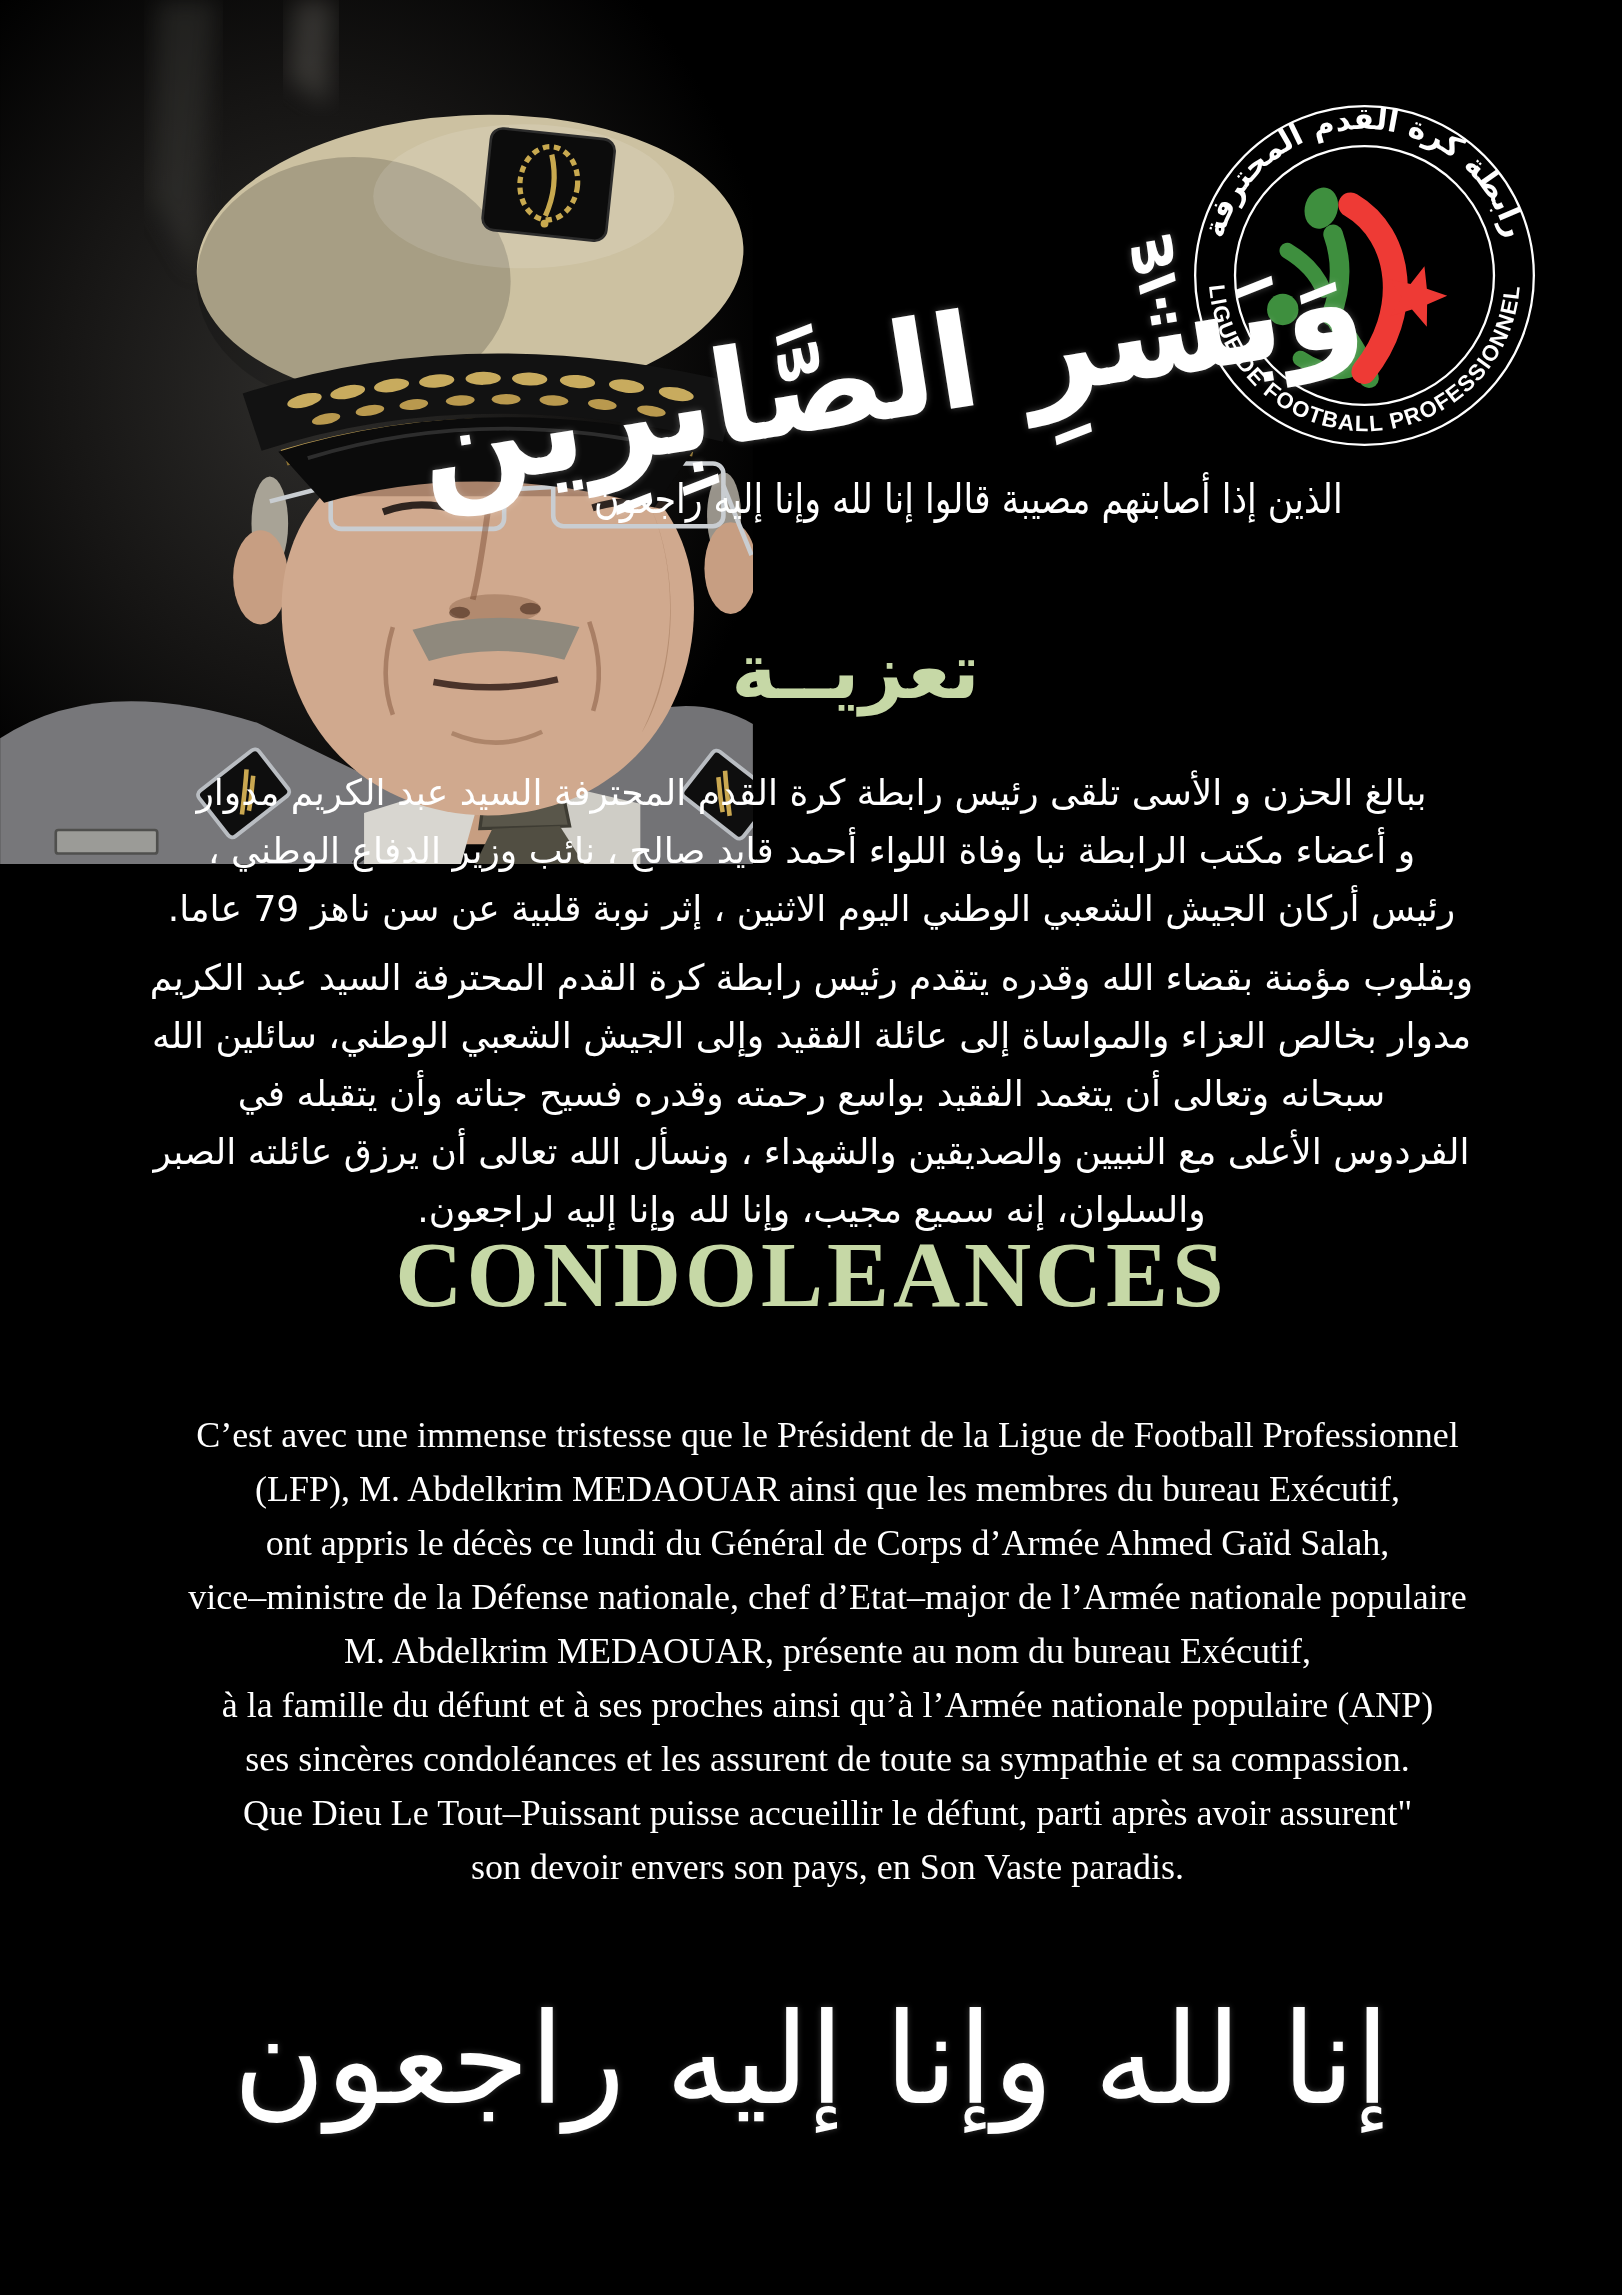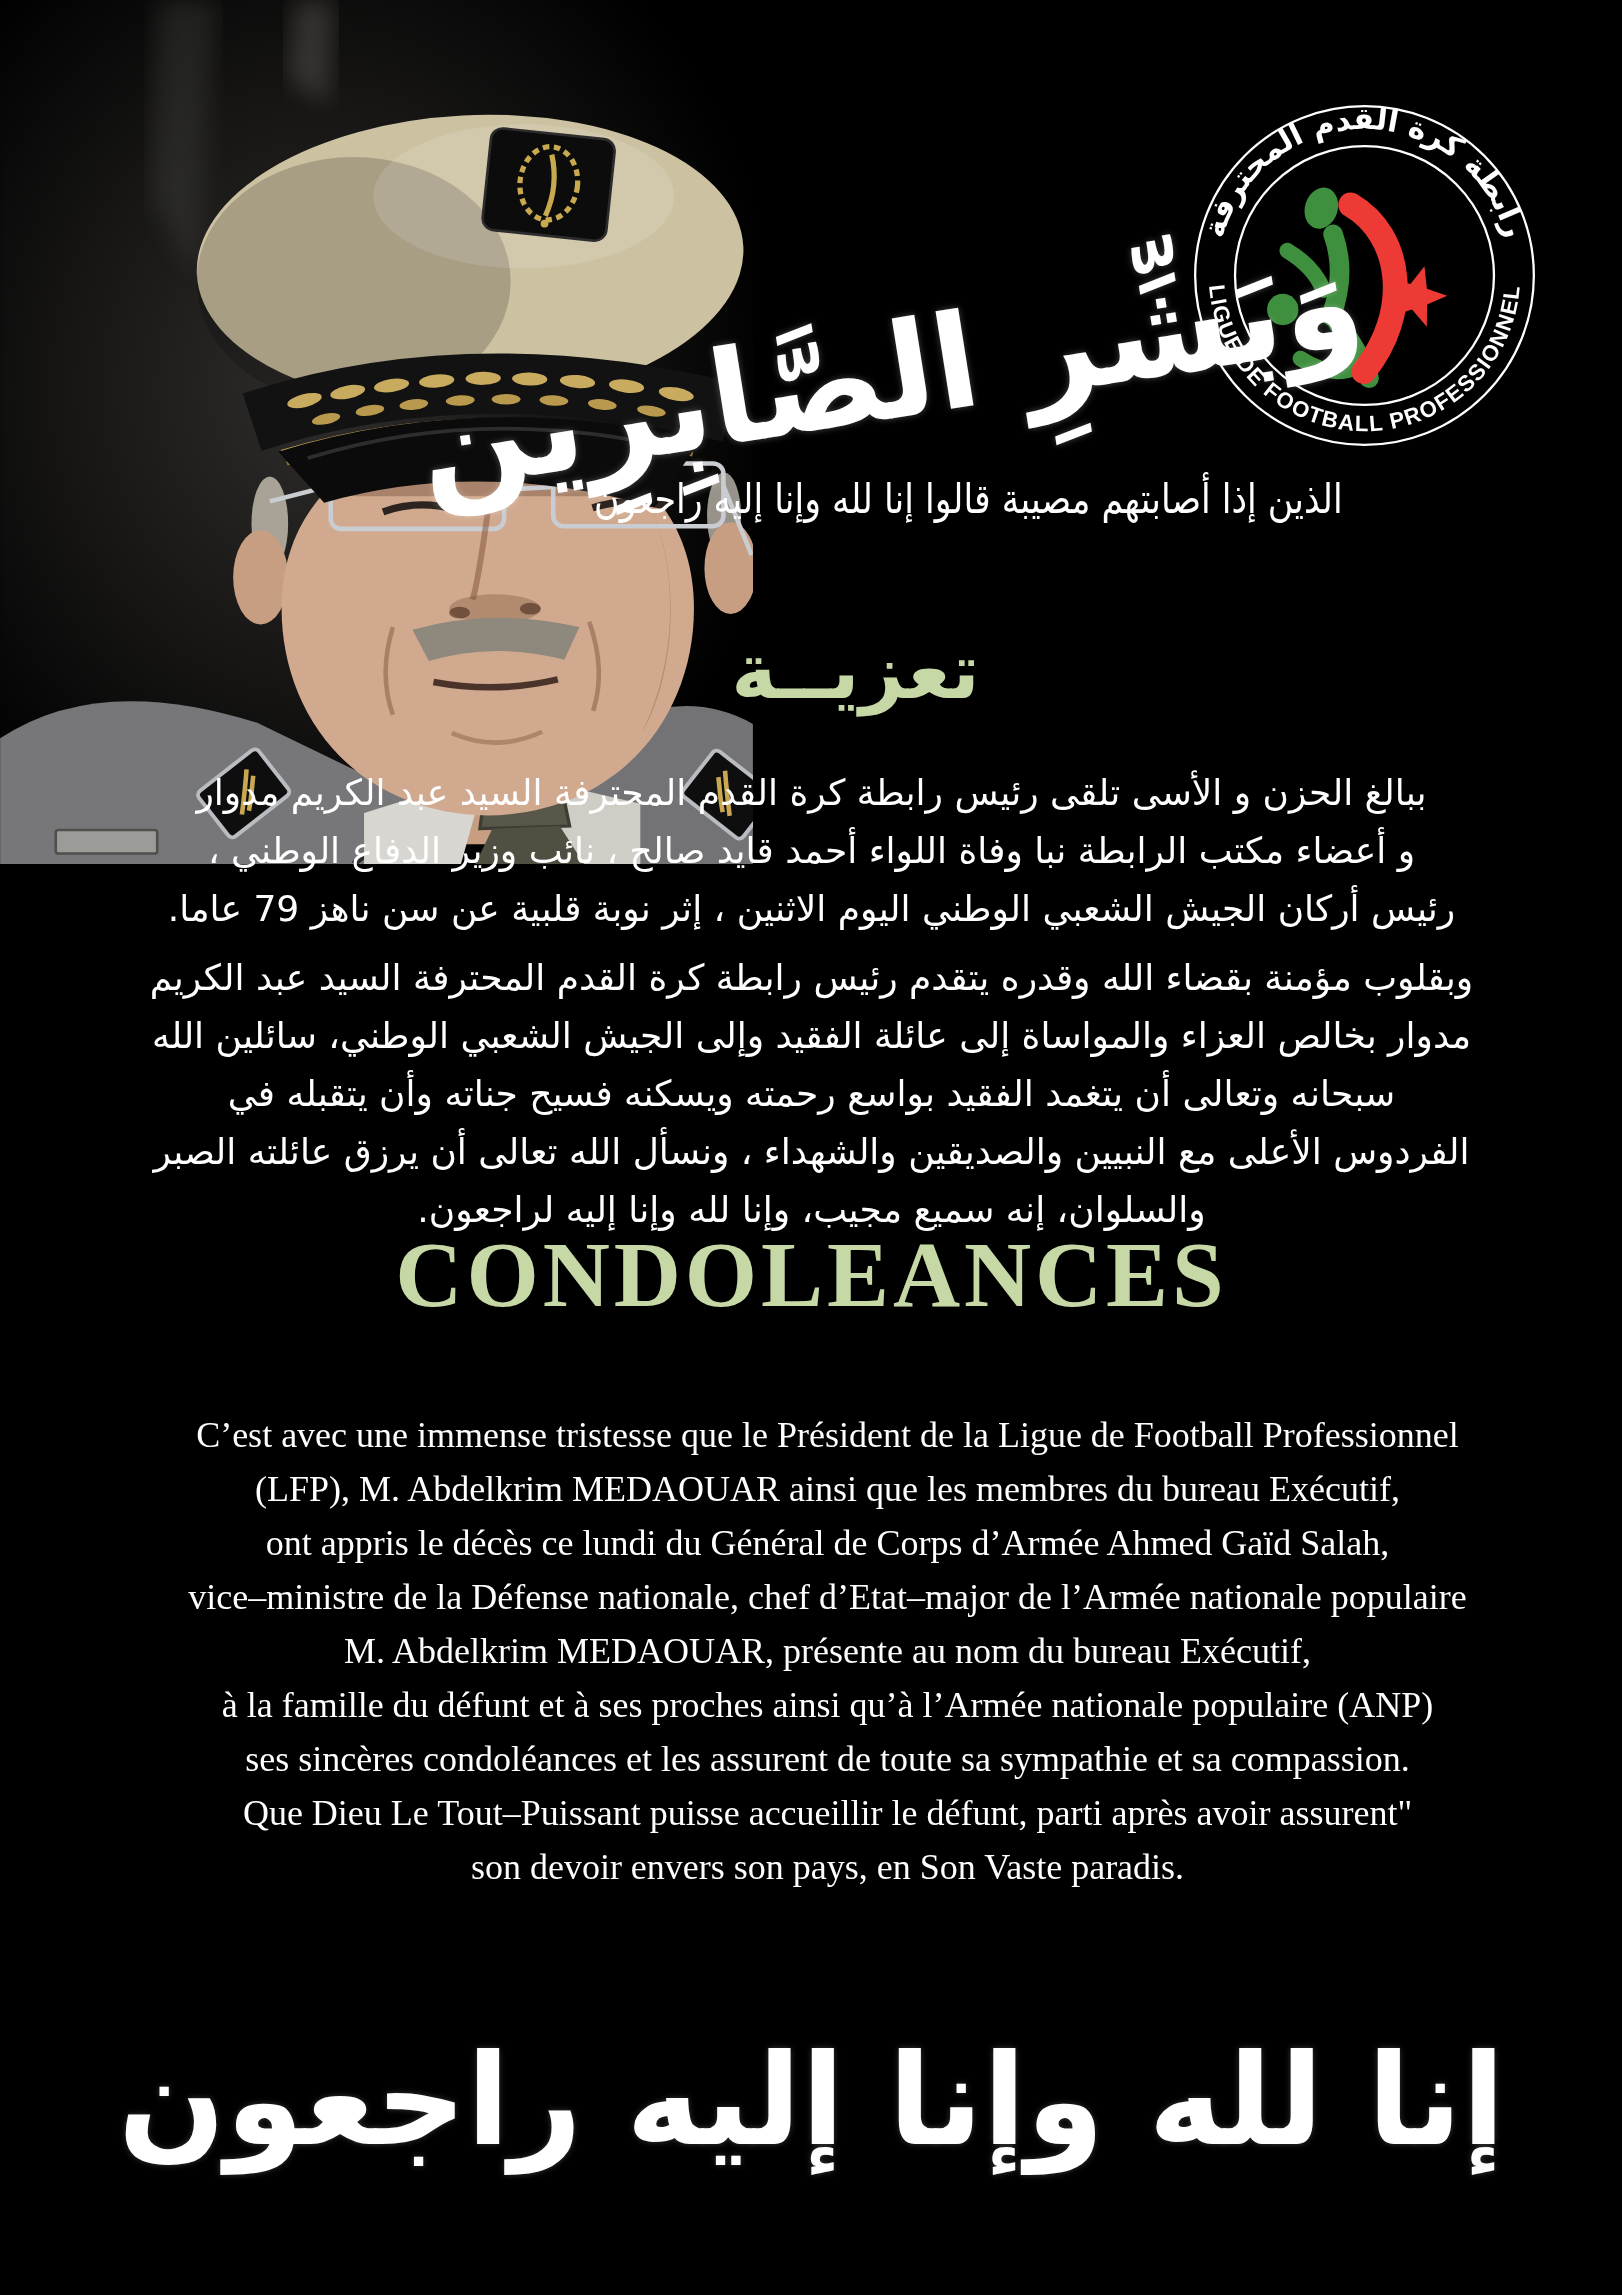--- a/index.html
+++ b/index.html
@@ -32,22 +32,22 @@
                 font-size:36px;font-weight:400;}
   .ar-line{line-height:58px;white-space:nowrap;}
   #ar-para2{margin-top:10.5px;}
 
   
   #french-block{left:0;top:1408px;width:100%;text-align:center;
                 font-family:"Liberation Serif",serif;font-size:36px;padding-left:16px;}
   .fr-line{line-height:54px;white-space:nowrap;}
 
   
-  #closing{left:0;top:1986px;width:100%;text-align:center;font-size:126px;font-weight:700;
-           direction:rtl;white-space:nowrap;text-shadow:0 0 6.5px rgba(255,255,255,.22);margin-top:41px;}
+  #closing{left:0;top:1986px;width:100%;text-align:center;font-size:126px;font-weight:400;
+           direction:rtl;white-space:nowrap;text-shadow:0 0 6.5px rgba(255,255,255,.22);}
 </style>
 </head>
 <body>
 
 <div id="page">
 
   <svg id="portrait" class="abs" viewBox="0 0 1150 1320" width="753" height="864" aria-hidden="true">
     <defs>
       <radialGradient id="pbg" cx="42%" cy="45%" r="62%">
         <stop offset="0%" stop-color="#2e2d2b"></stop>
@@ -191,21 +191,21 @@
 
   <div id="arabic-block" class="abs">
     <div>
       <div class="ar-line">ببالغ الحزن و الأسى تلقى رئيس رابطة كرة القدم المحترفة السيد عبد الكريم مدوار</div>
       <div class="ar-line">و أعضاء مكتب الرابطة نبا وفاة اللواء أحمد قايد صالح ، نائب وزير الدفاع الوطني ،</div>
       <div class="ar-line">رئيس أركان الجيش الشعبي الوطني اليوم الاثنين ، إثر نوبة قلبية عن سن ناهز 79 عاما.</div>
     </div>
     <div id="ar-para2">
       <div class="ar-line">وبقلوب مؤمنة بقضاء الله وقدره يتقدم رئيس رابطة كرة القدم المحترفة السيد عبد الكريم</div>
       <div class="ar-line">مدوار بخالص العزاء والمواساة إلى عائلة الفقيد وإلى الجيش الشعبي الوطني، سائلين الله</div>
-      <div class="ar-line">سبحانه وتعالى أن يتغمد الفقيد بواسع رحمته ويسكنه فسيح جناته وأن يتقبله في</div>
+      <div class="ar-line">سبحانه وتعالى أن يتغمد الفقيد بواسع رحمته وقدره فسيح جناته وأن يتقبله في</div>
       <div class="ar-line">الفردوس الأعلى مع النبيين والصديقين والشهداء ، ونسأل الله تعالى أن يرزق عائلته الصبر</div>
       <div class="ar-line">والسلوان، إنه سميع مجيب، وإنا لله وإنا إليه لراجعون.</div>
     </div>
   </div>
 
   <div id="fr-title" class="abs">CONDOLEANCES</div>
 
   <div id="french-block" class="abs">
     <div class="fr-line">C’est avec une immense tristesse que le Président de la Ligue de Football Professionnel</div>
     <div class="fr-line">(LFP), M. Abdelkrim MEDAOUAR ainsi que les membres du bureau Exécutif,</div>

